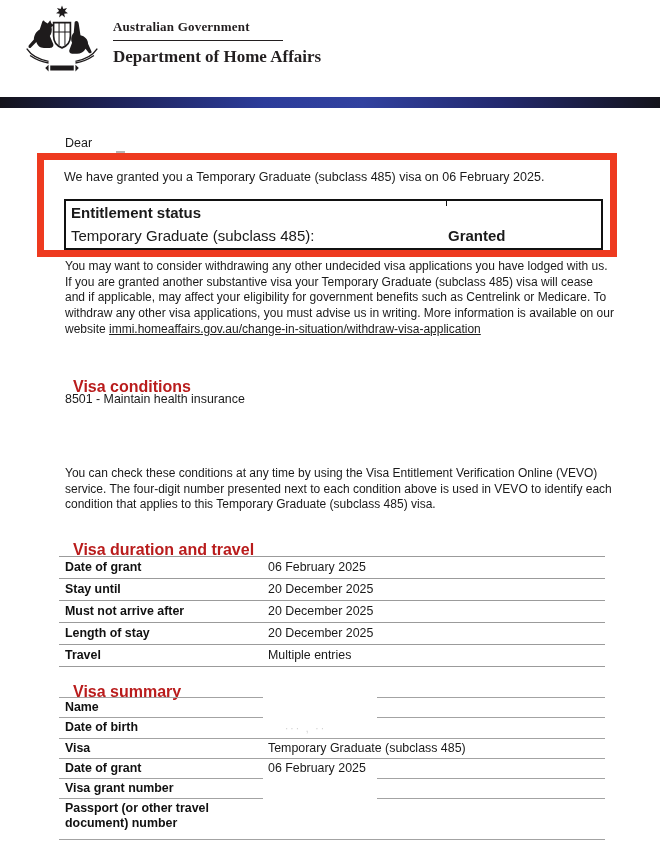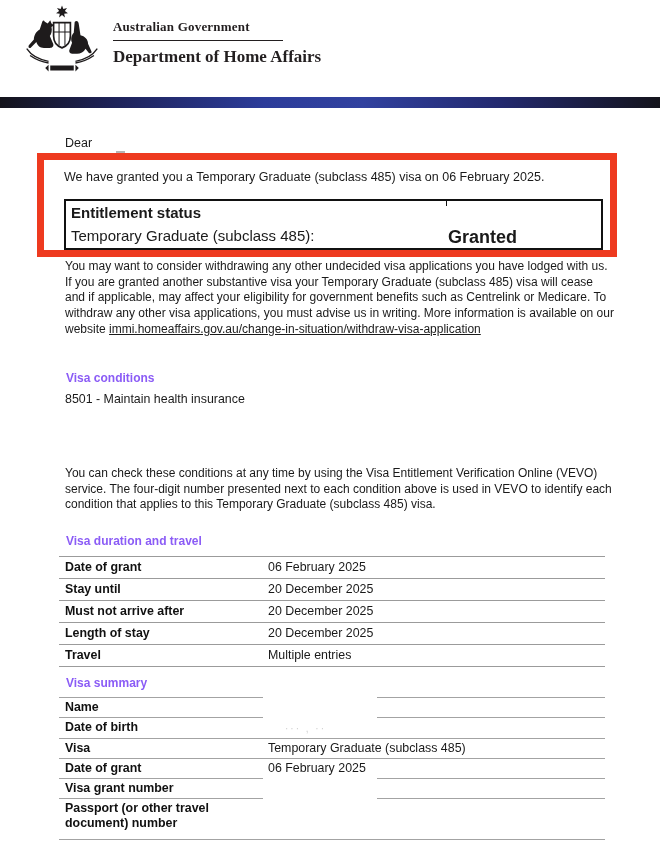--- a/index.html
+++ b/index.html
@@ -24,25 +24,25 @@
     position:absolute; left:37px; top:153px; width:580px; height:104px;
     border:7px solid #ee3a1f; box-sizing:border-box; background:#ffffff;
   }
   .grant-sentence { position:absolute; left:20px; top:10px; font-size:12.5px; white-space:nowrap; }
   .status-box {
     position:absolute; left:20px; top:39px; width:539px; height:51px;
     border:2px solid #111111; box-sizing:border-box;
   }
   .status-title { position:absolute; left:5px; top:3px; font-size:15px; font-weight:bold; }
   .status-visa  { position:absolute; left:5px; top:26px; font-size:15px; }
-  .status-value { position:absolute; left:382px; top:26px; font-size:18px; font-weight:bold; }
+  .status-value { position:absolute; left:382px; top:26px; font-size:15px; font-weight:bold; }
   .status-divider { position:absolute; left:380px; top:0; width:1px; height:5px; background:#111; }
   .para { position:absolute; left:65px; width:550px; font-size:12px; line-height:15.7px; margin:0; }
   .doc-link { text-decoration:underline; color:#1a1a1a; }
-  .h2 { position:absolute; left:65px; margin:1px; font-size:12px; font-weight:bold; color:#8b5cf6; }
+  .h2 { position:absolute; left:65px; margin:8px; font-size:16px; font-weight:bold; color:#b91c1c; }
   .cond-line { position:absolute; left:65px; top:392px; font-size:12.4px; }
   
   .dtable { position:absolute; left:59px; top:556px; width:546px; }
   .dtable .trow { position:relative; height:21px; border-top:1px solid #9b9b9b; }
   .dtable .trow:last-child { border-bottom:1px solid #9b9b9b; }
   .tlabel { position:absolute; left:6px; top:3px; font-size:12.4px; font-weight:bold; color:#111; }
   .tvalue { position:absolute; left:209px; top:3px; font-size:12.4px; }
   .stable { position:absolute; left:59px; top:697px; width:546px; height:143px; }
   .stable .srow { position:absolute; left:0; width:546px; }
   .sline { position:absolute; height:1px; background:#a3a3a3; }

